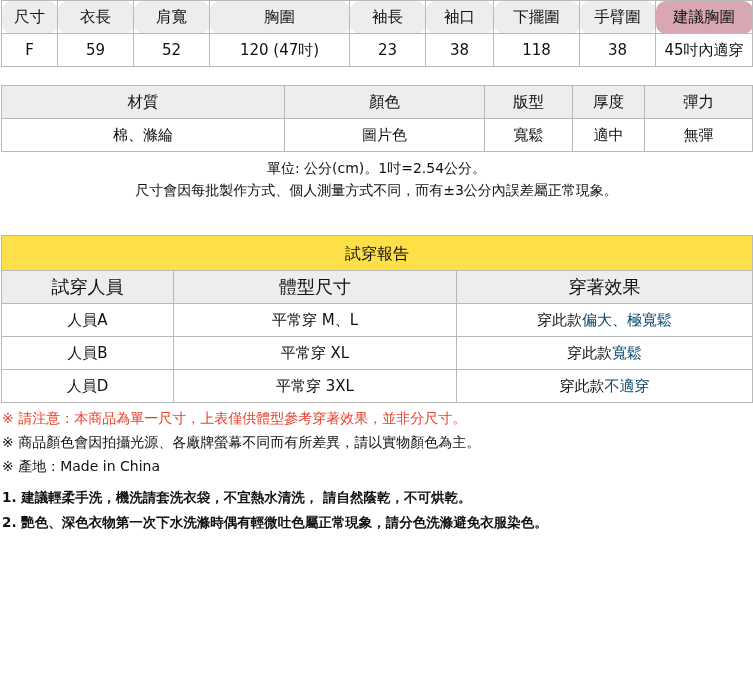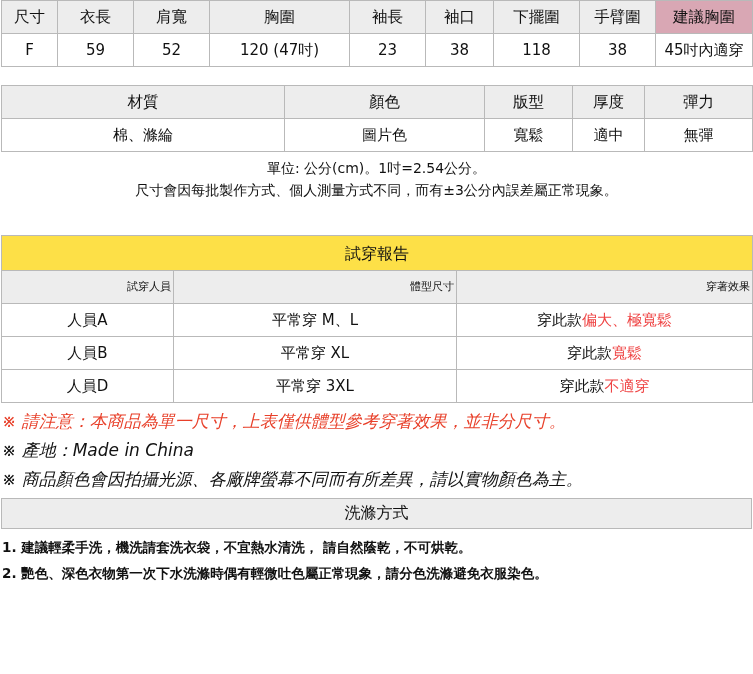--- a/index.html
+++ b/index.html
@@ -33,20 +33,21 @@
     padding: 3px 2px;
     font-size: 15px;
     line-height: 1.35;
     white-space: nowrap;
     overflow: hidden;
   }
 
   
   .size-table td {
     height: 26px;
+    border-radius: 10px;
   }
   .size-table .hdr {
     background: #ededed;
     font-size: 15.5px;
   }
   .size-table .hdr.accent {
     background: #d9a7b4;
     color: #111;
     margin-left: 40px;
   }
@@ -83,32 +84,30 @@
     height: 26px;
   }
   .report-table .title-row td {
     background: #fde047;
     font-size: 16px;
     font-weight: normal;
     height: 28px;
   }
   .report-table .col-head td {
     background: #ededed;
-    font-size: 11px;
-    text-align: right;
+    font-size: 18px;
   }
   .red {
-    color: #ef4444;
+    color: #0c4a6e;
   }
 
   .footnotes {
     margin: 4px 2px 0 2px;
-    font-size: 17px;
+    font-size: 14px;
     line-height: 1.7;
-    font-style: italic;
   }
   .footnotes div {
     white-space: nowrap;
   }
   .footnotes .first {
     color: #e8402a;
   }
 
   .wash-title {
     background: #ededed;
@@ -235,23 +234,22 @@
     <tr>
       <td>人員D</td>
       <td>平常穿 3XL</td>
       <td><span>穿此款</span><span class="red">不適穿</span></td>
     </tr>
   </tbody>
     </table>
 
   <div class="footnotes">
     <div class="first">※ 請注意：本商品為單一尺寸，上表僅供體型參考穿著效果，並非分尺寸。</div>
+    <div>※ 商品顏色會因拍攝光源、各廠牌螢幕不同而有所差異，請以實物顏色為主。</div>
     <div>※ 產地：Made in China</div>
-    <div>※ 商品顏色會因拍攝光源、各廠牌螢幕不同而有所差異，請以實物顏色為主。</div>
   </div>
 
-  <div class="wash-title">洗滌方式</div>
   <div class="wash-list">
     <div>1. 建議輕柔手洗，機洗請套洗衣袋，不宜熱水清洗， 請自然蔭乾，不可烘乾。</div>
     <div>2. 艷色、深色衣物第一次下水洗滌時偶有輕微吐色屬正常現象，請分色洗滌避免衣服染色。</div>
   </div>
 
 </div>
 
 </body></html>

